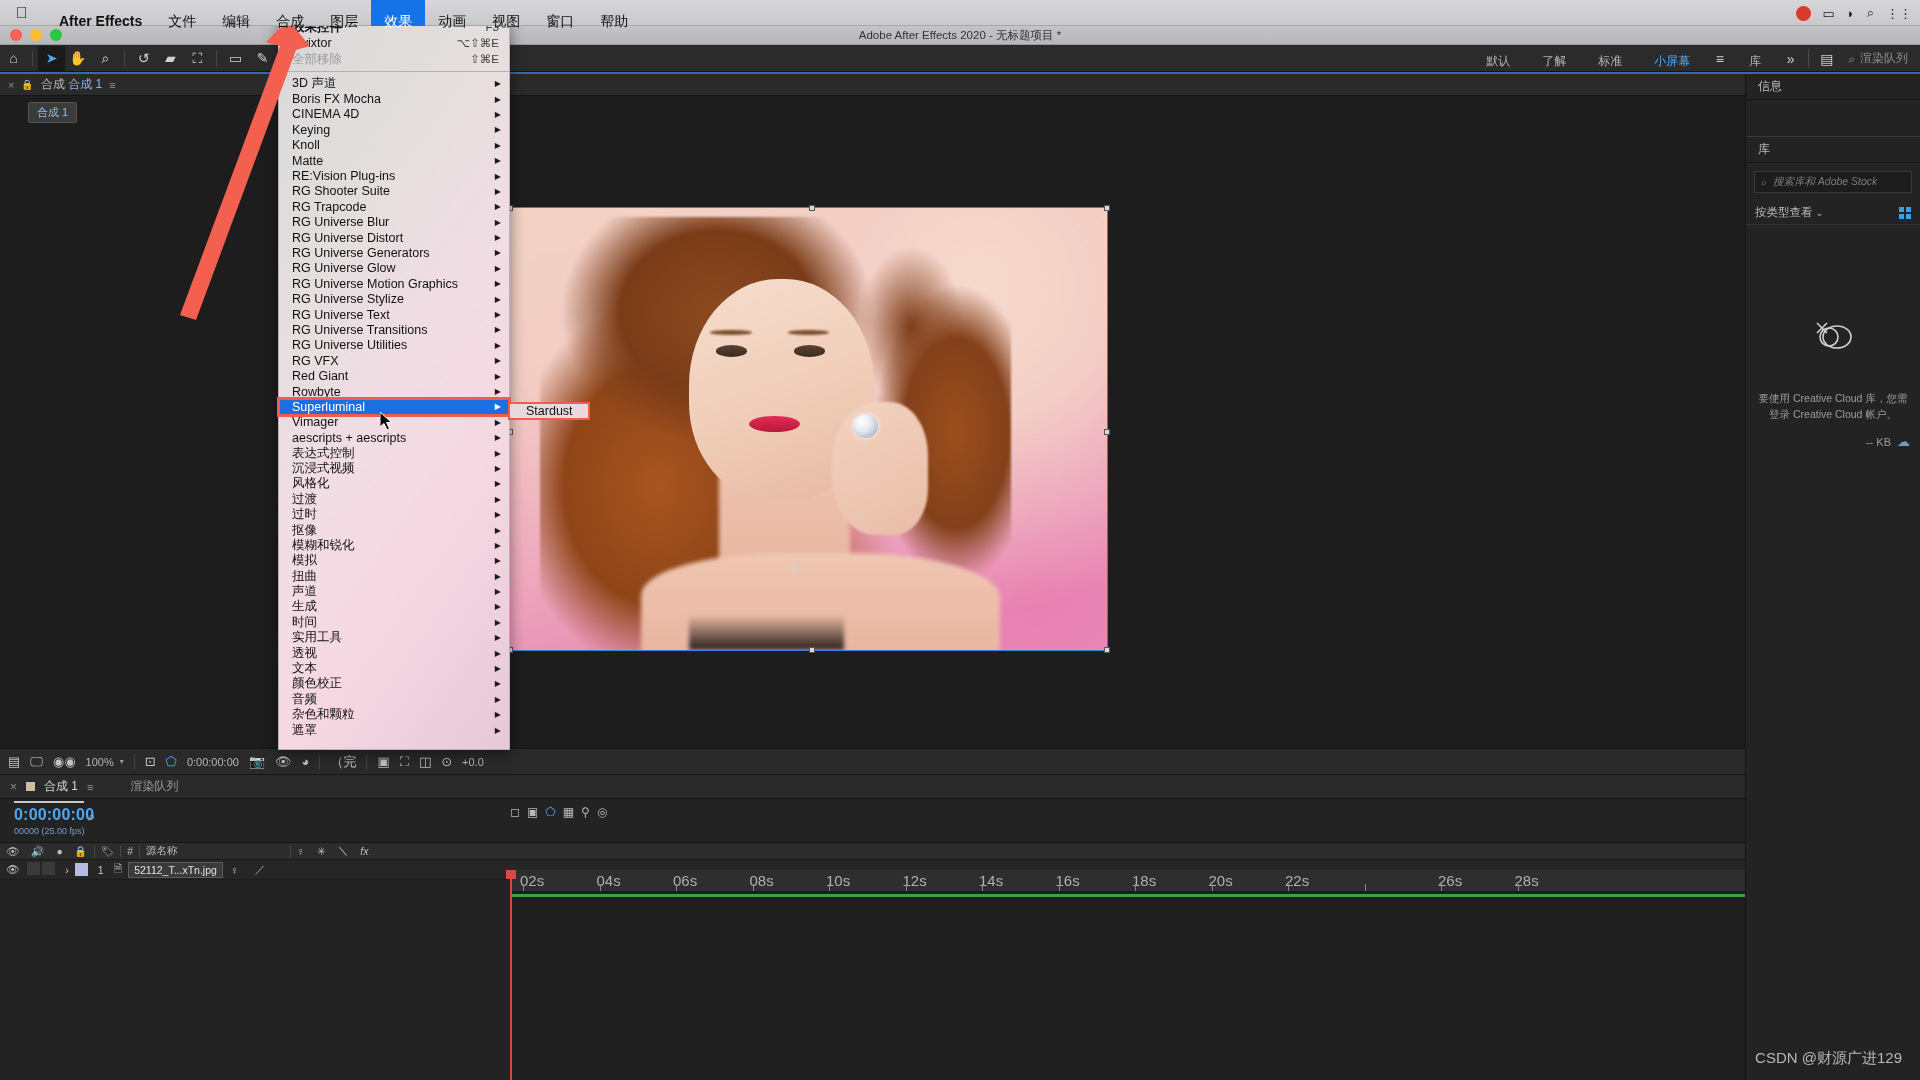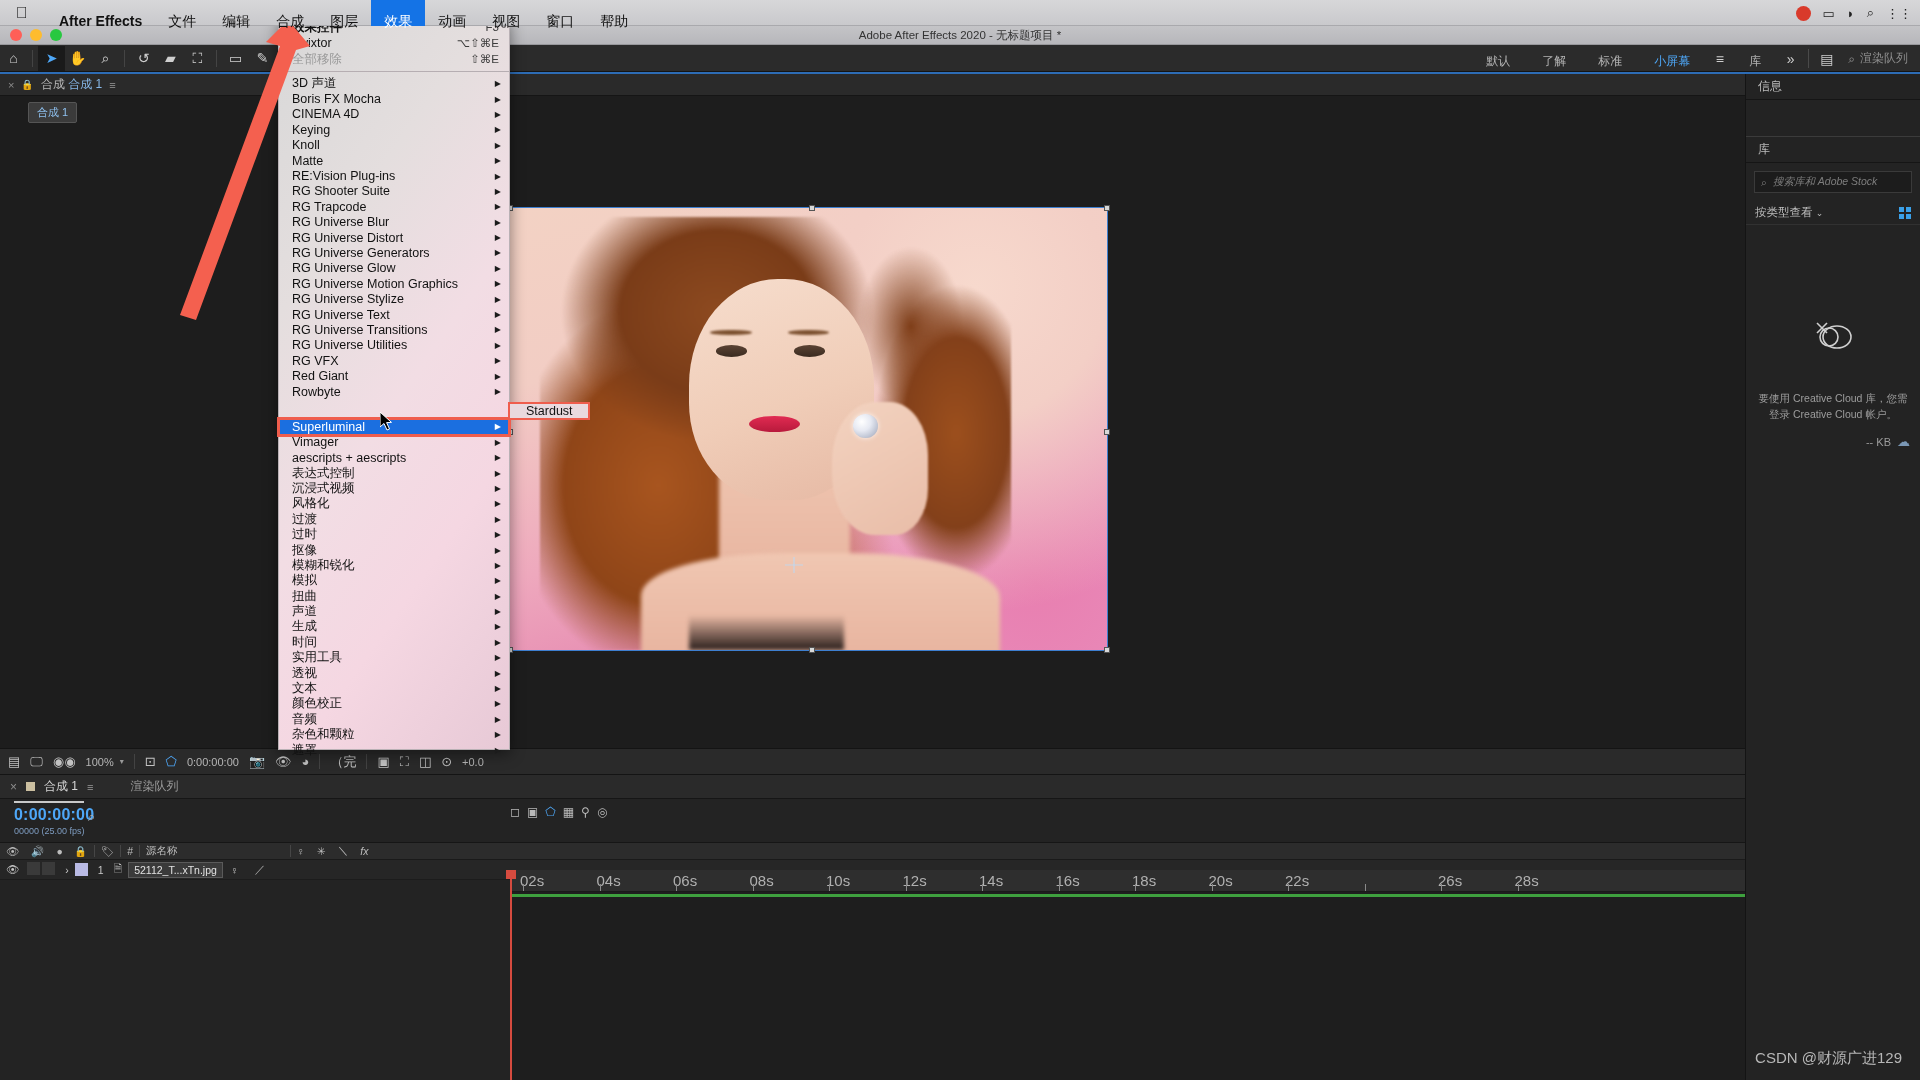--- a/index.html
+++ b/index.html
@@ -262,21 +262,21 @@
     height:15.4px; display:flex; align-items:center; padding:0 8px 0 13px; white-space:nowrap; position:relative;
   }
   #fxmenu .it.tall { height:16px; }
   #fxmenu .it .lbl { flex:1; }
   #fxmenu .it .sc { color:#3c3c3c; font-size:11.5px; padding-right:2px;}
   #fxmenu .it .arw { font-size:8px; color:#1c1c1c; }
   #fxmenu .it.dim .lbl { color:#9a9a9a; }
   #fxmenu .it.bold .lbl { font-weight:bold; }
   #fxmenu .sep { height:1px; background:#b6aeb2; margin:4px 0; }
   #fxmenu .it.hl {
-    background:#1b6fe0; color:#fff; outline:3px solid #ef5d4d; outline-offset:-1px; z-index:2;margin-top:20px;
+    background:#1b6fe0; color:#fff; outline:3px solid #ef5d4d; outline-offset:-1px; z-index:2;
   }
   #fxmenu .it.hl .arw { color:#fff; }
   #fxmenu .it.hl .lbl { color:#fff; }
   
   #submenu {
     position:absolute; left:508px; top:402px; width:82px; height:18px;
     background:#e9d9de; border:2px solid #ef5d4d; z-index:45;
     display:flex; align-items:center; padding-left:16px; font-size:12.5px; color:#111;
   }
   

